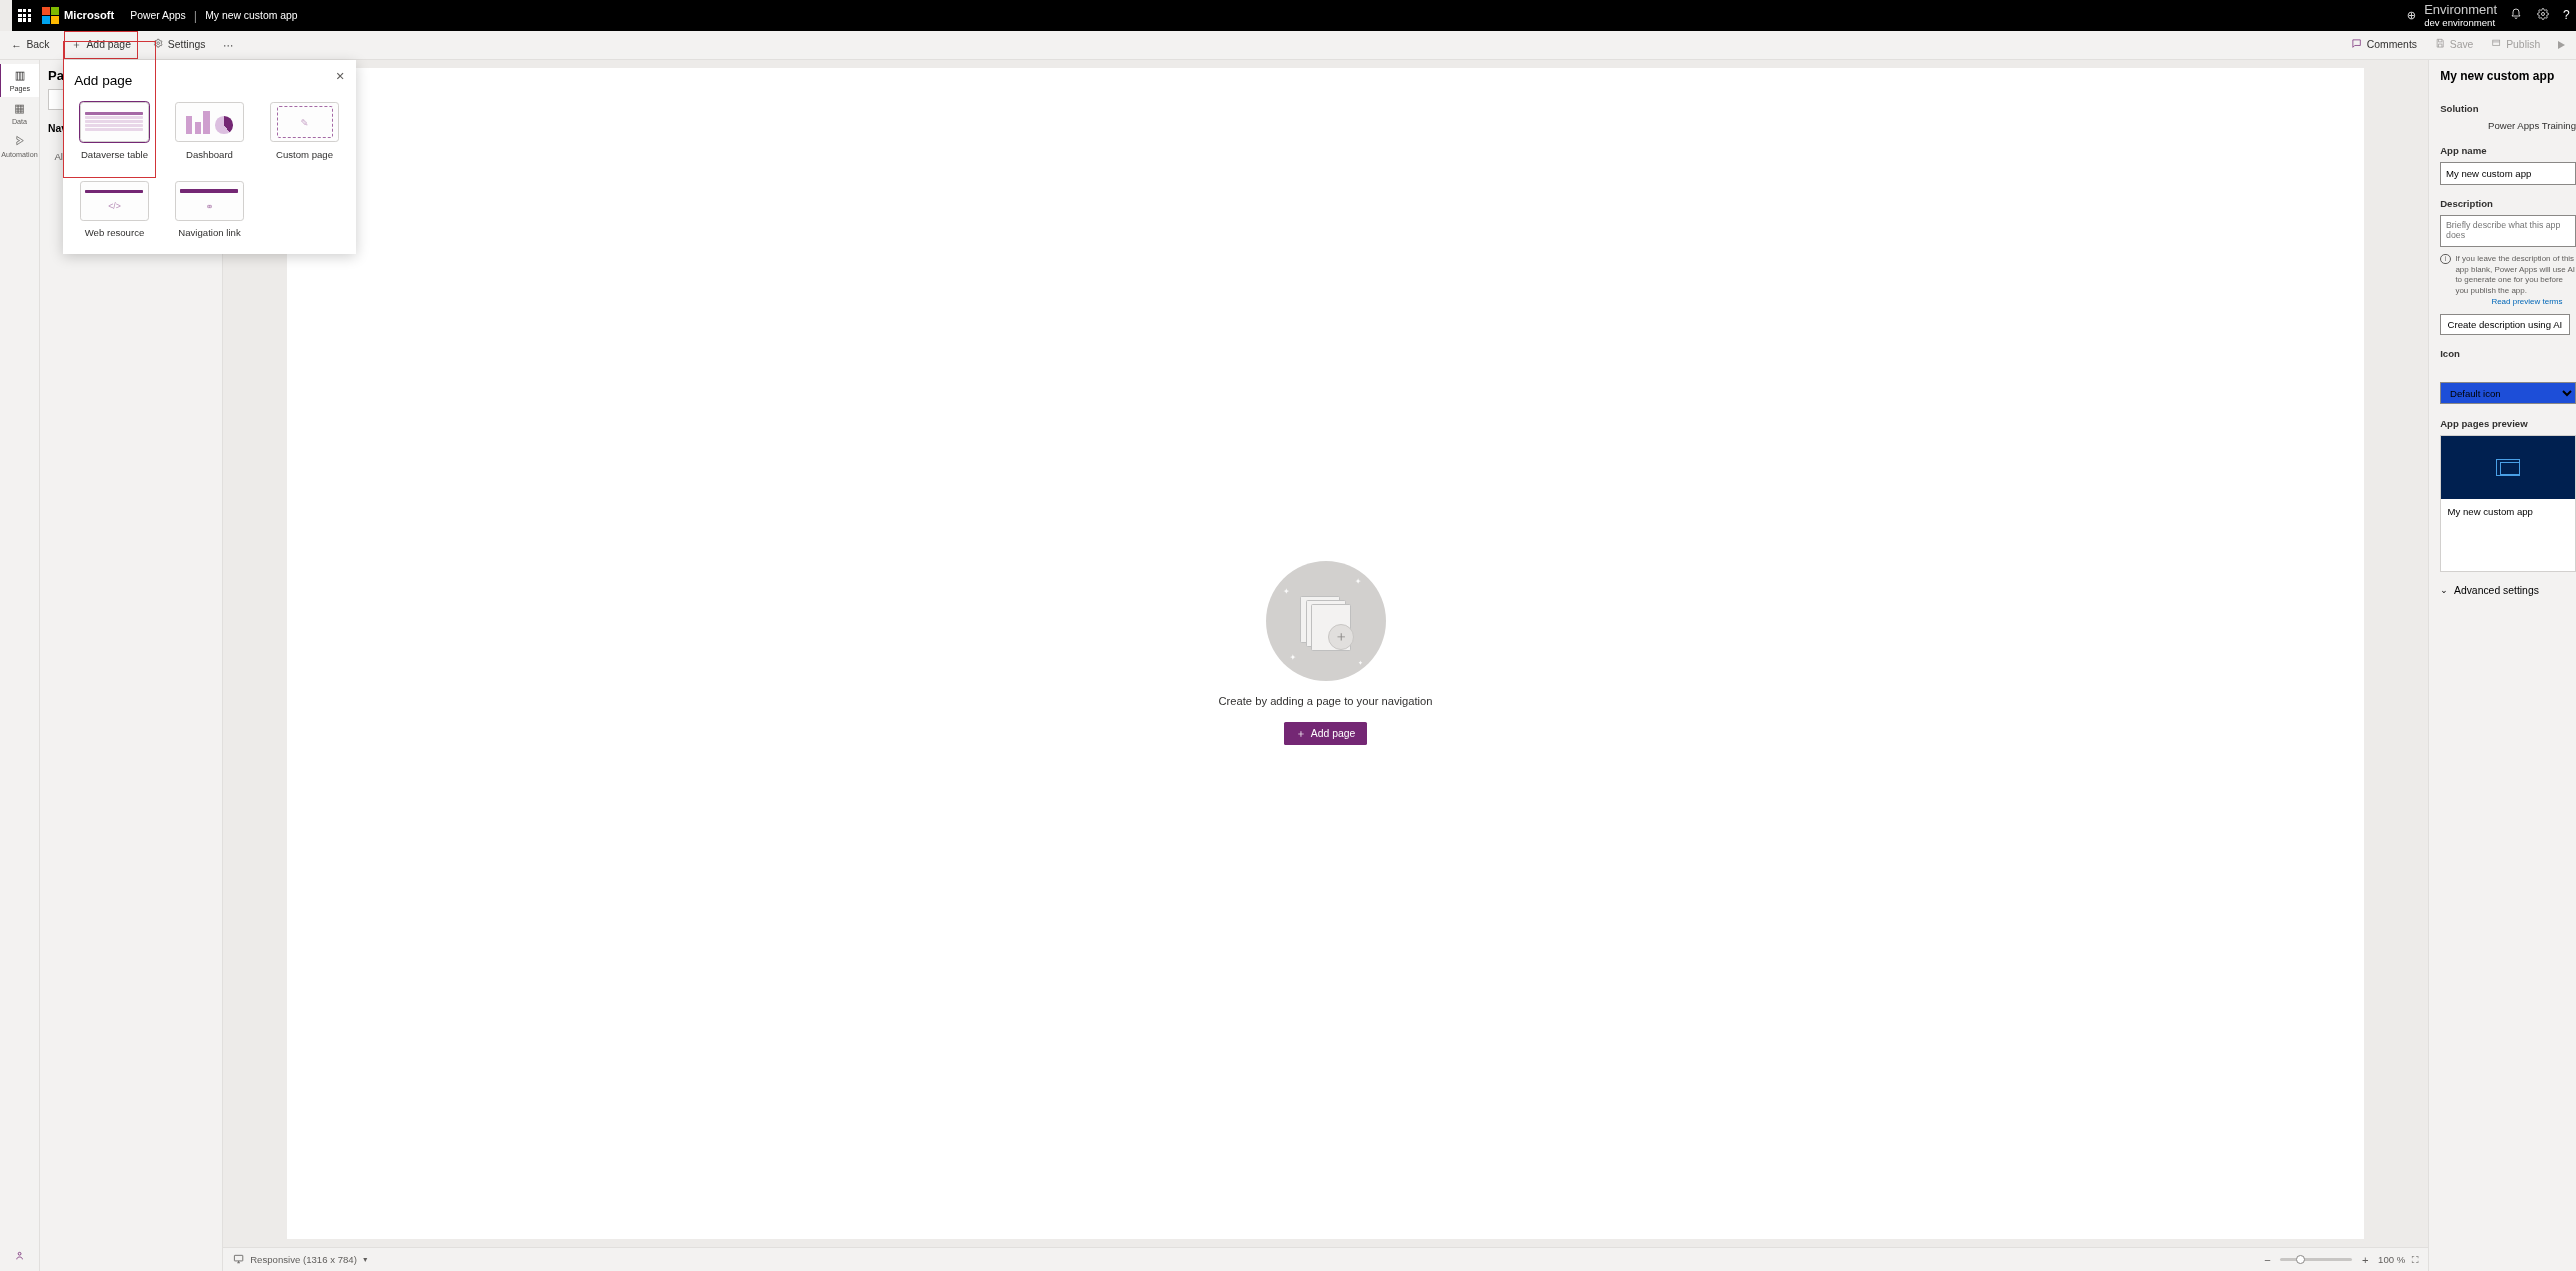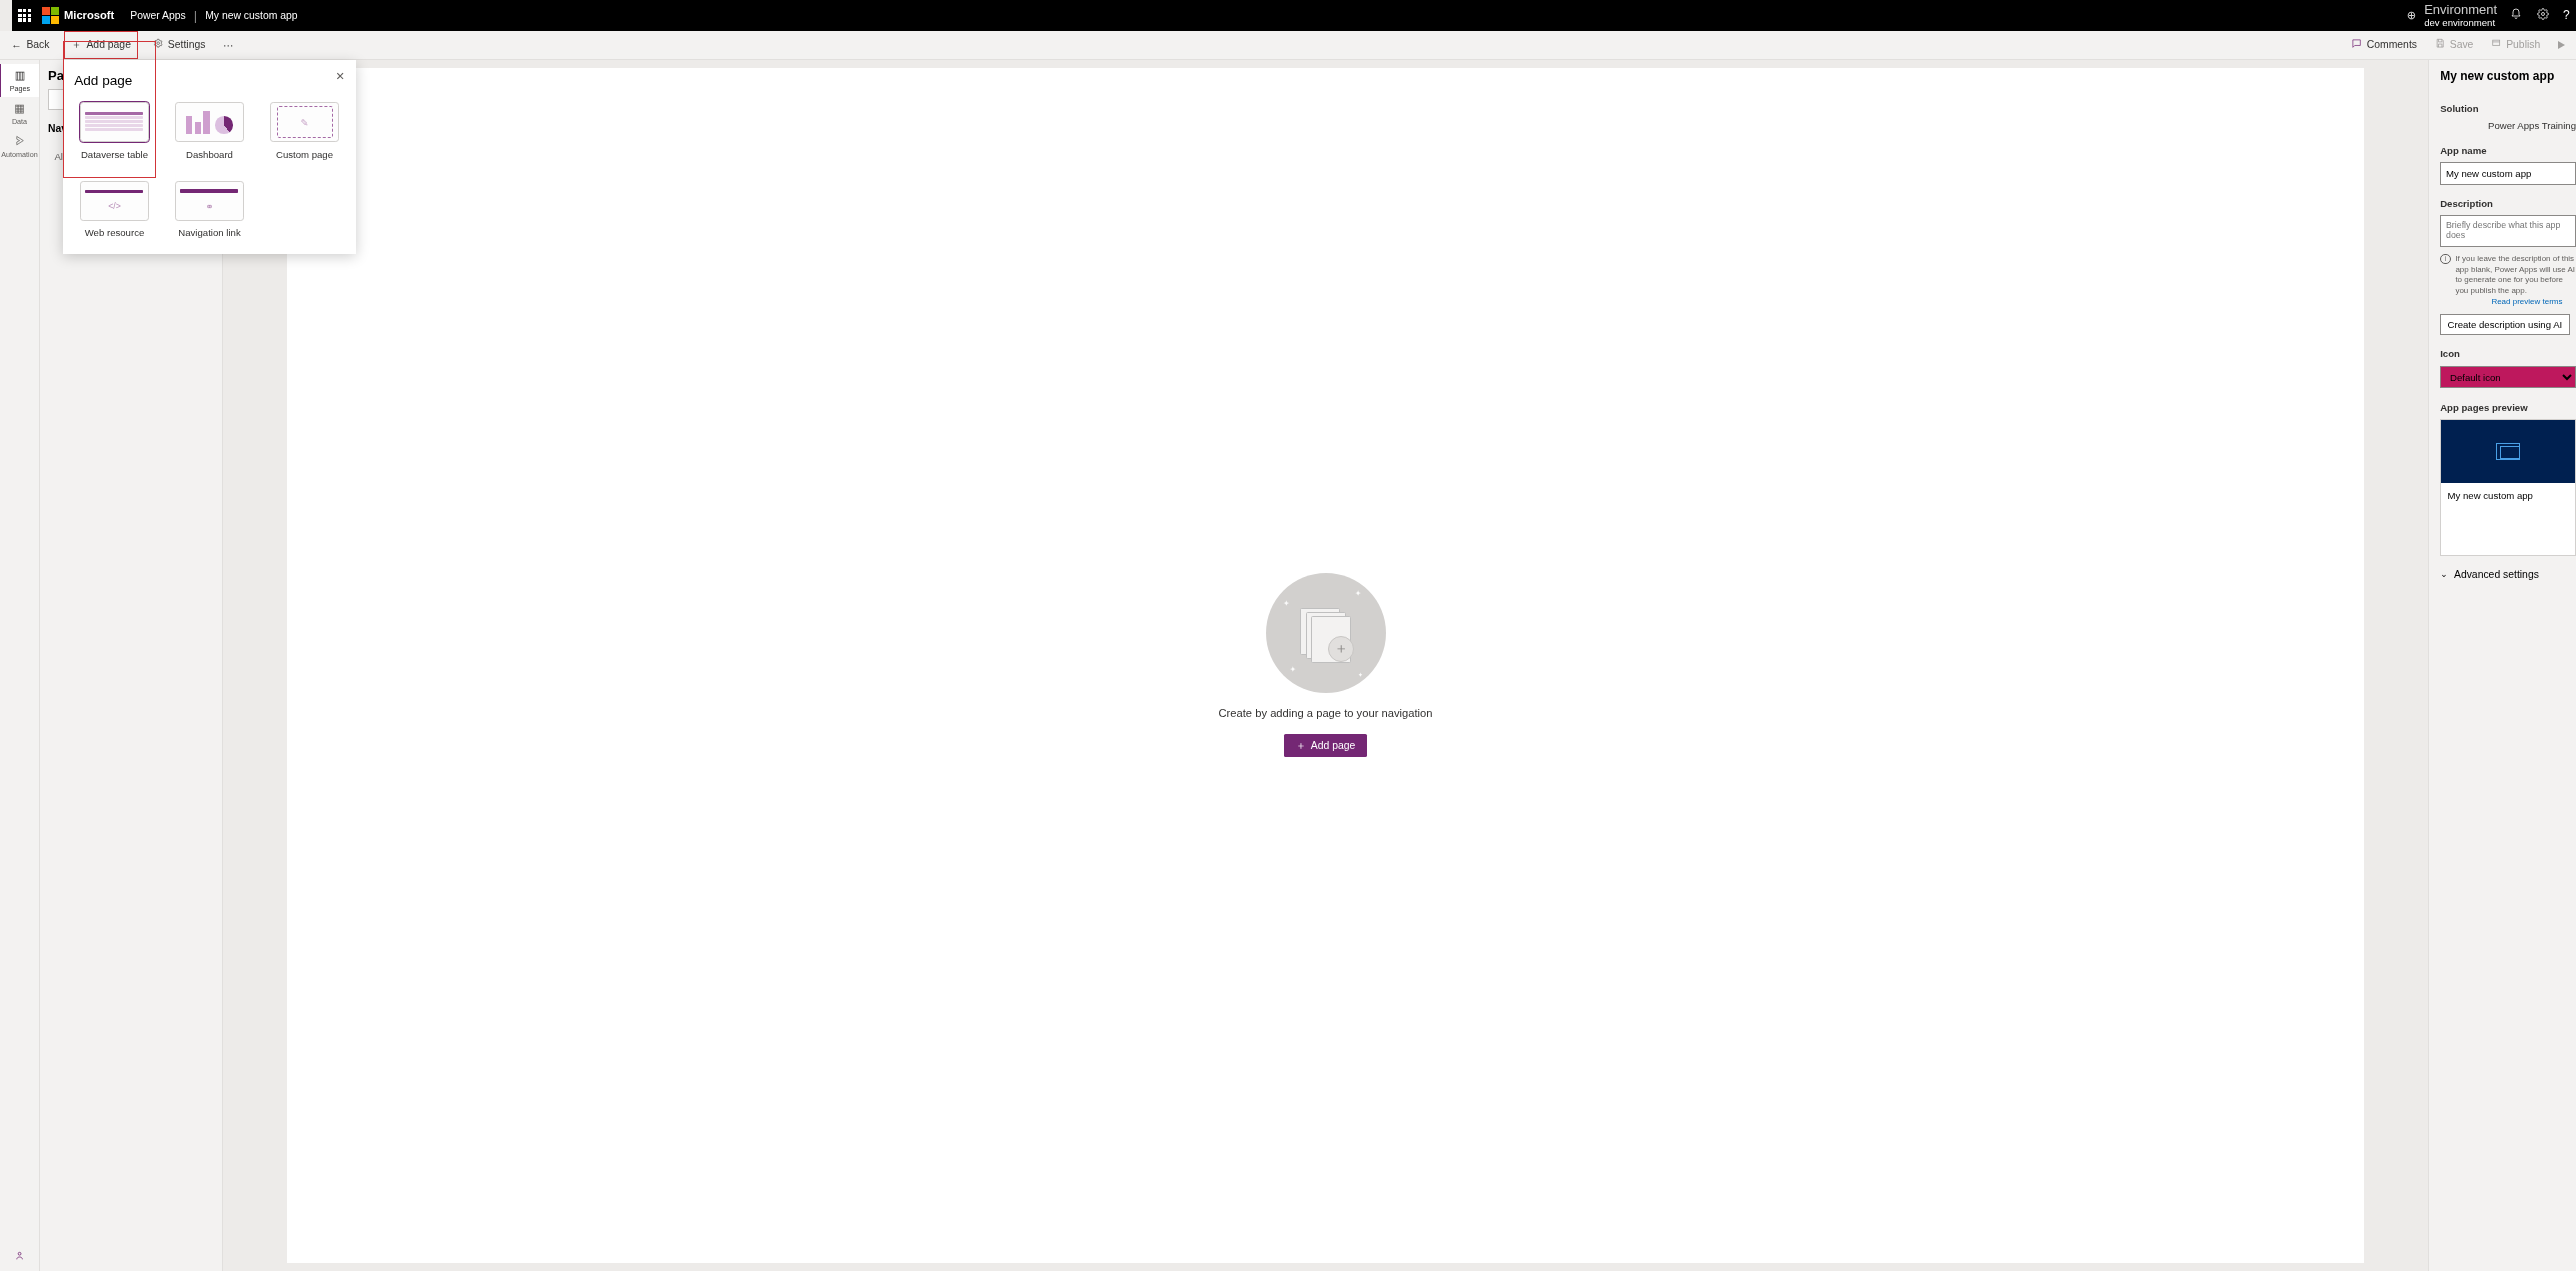--- a/index.html
+++ b/index.html
@@ -77,21 +77,21 @@
   .props { width:148px; min-width:148px; background:#f3f2f1; border-left:0.8px solid #e1dfdd; padding:9.6px 0 9.6px 11.2px; overflow:hidden; font-size:9.6px; display:flex; flex-direction:column; gap:6.4px;}
   .props h2 { font-size:12px; font-weight:600; margin-bottom:6.4px;}
   .plabel { font-size:9.6px; font-weight:600; color:#323130; margin-top:7px;}
   .pvalue { font-size:9.6px; color:#323130;text-align:right;}
   .pinput { width:100%; height:22.5px; border:0.8px solid #8a8886; background:#fff; padding:0 4.8px; font-size:9.6px;}
   .ptextarea { width:100%; height:32px; border:0.8px solid #8a8886; background:#fff; padding:3.2px 4.8px; font-size:8.8px; resize:none;}
   .pinfo { display:flex; gap:4.8px; font-size:8px; color:#605e5c; line-height:1.35; overflow:hidden;}
   .pinfo .info-ico{ flex-shrink:0; width:10.4px;height:10.4px;border:0.8px solid #605e5c;border-radius:50%;display:flex;align-items:center;justify-content:center;font-size:6.4px;}
   .pinfo a { color:#0067b8; text-decoration:none;margin-left:36px;}
   .pbtn { border:0.8px solid #8a8886; background:#fff; padding:4px 6.4px; font-size:9.6px; cursor:pointer; width:fit-content;}
-  .pselect { width:100%; height:22.5px; border:0.8px solid #8a8886; background:#be185d; padding:0 4.8px; font-size:9.6px;}
+  .pselect { width:100%; height:22.5px; border:0.8px solid #8a8886; background:#1d4ed8; padding:0 4.8px; font-size:9.6px;margin-top:16px;}
   .tile-preview { border:0.8px solid #d2d0ce; width:100%;}
   .tile-top { height:63px; background:#002050; display:flex; align-items:center; justify-content:center;}
   .tile-icon { width:24px; height:17.6px; border:1.6px solid #4aa0e6; position:relative;}
   .tile-icon::after{content:"";position:absolute;left:3.2px;top:2.4px;width:17.6px;height:11.2px;border:1.6px solid #4aa0e6;}
   .tile-bottom { background:#fff; padding:6.4px; font-size:9.6px; height:72px;}
   .adv-row { display:flex; align-items:center; gap:6.4px; cursor:pointer; margin-top:6.4px; font-size:10.4px;}
   .adv-row .chev { font-size:8.8px;}
 
   
   .popup { position:absolute; left:63px; top:60px; width:293px; background:#fff; box-shadow:0 3.2px 13px rgba(0,0,0,.2); padding:13px 11.2px; z-index:50;}
@@ -275,20 +275,38 @@
             <div class="plus-circ">＋</div>
           </div>
         </div>
         <div class="empty-text">Create by adding a page to your navigation</div>
         <button class="addpage-hero">
           <span>＋</span>
           <span>Add page</span>
         </button>
       </div>
     </div>
+    <div class="statusbar">
+      <span>
+        <svg width="11.2" height="11.2" viewBox="0 0 24 24" fill="none" stroke="#605e5c" stroke-width="1.8">
+            <rect x="3" y="5" width="18" height="12" rx="1"></rect>
+            <path d="M9 21h6M12 17v4"></path>
+          </svg>
+      </span>
+      <span>Responsive (1316 x 784)</span>
+      <span style="font-size:8px;">▾</span>
+      <div class="sb-spacer"></div>
+      <span class="zminus">−</span>
+      <div class="zoom-slider">
+          <div class="thumb"></div>
+        </div>
+      <span class="zplus">+</span>
+      <span>100 %</span>
+      <span style="font-size:9.6px;">⛶</span>
+    </div>
   </div>
 
   <div class="props">
     <h2>My new custom app</h2>
 
     <div class="plabel">Solution</div>
     <div class="pvalue">Power Apps Training</div>
 
     <div class="plabel">App name</div>
     <input class="pinput" value="My new custom app" style="">

